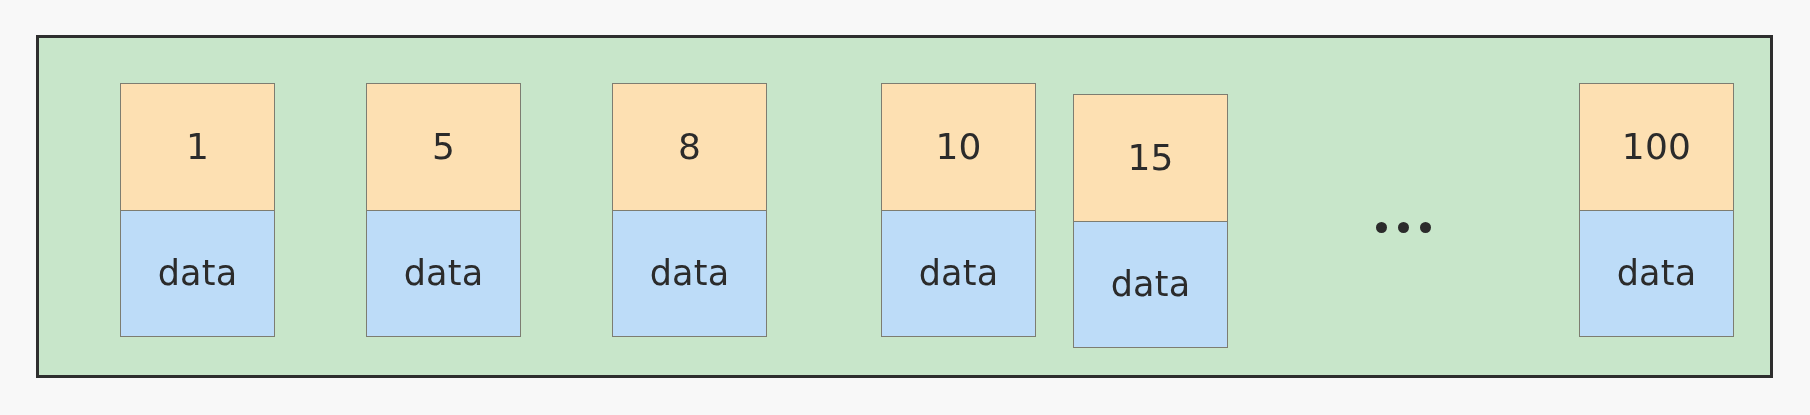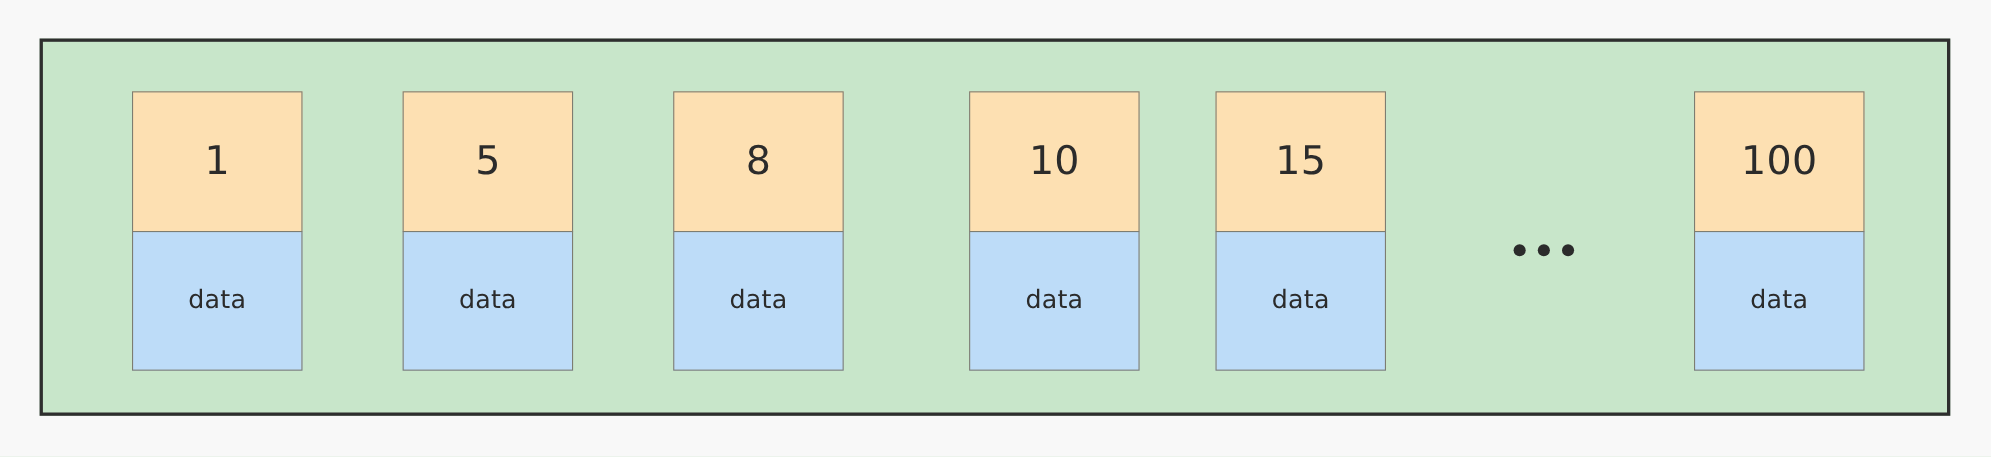--- a/index.html
+++ b/index.html
@@ -58,21 +58,21 @@
 
   .entry-key {
     height: 128px;
     background: #fde0b2;
   }
 
   .entry-value {
     height: 127px;
     margin-top: -1px;
     background: #bddcf8;
-    font-size: 23px;
+    font-size: 35px;
   }
 
   
   #gap-ellipsis {
     position: absolute;
     top: 183px;        
     display: flex;
     align-items: center;
     gap: 11px;
     height: 12px;
@@ -104,30 +104,30 @@
     <div class="entry" style="left: 573px;">
       <div class="entry-key">8</div>
       <div class="entry-value">data</div>
     </div>
 
     <div class="entry" style="left: 842px;">
       <div class="entry-key">10</div>
       <div class="entry-value">data</div>
     </div>
 
-    <div class="entry" style="left: 1066px;">
+    <div class="entry" style="left: 1034px; margin-top: 11px;">
       <div class="entry-key">15</div>
       <div class="entry-value">data</div>
     </div>
 
     <div id="gap-ellipsis" style="left: 1337px;">
       <span class="dot"></span>
       <span class="dot"></span>
       <span class="dot"></span>
     </div>
 
-    <div class="entry" style="left: 1501px;">
+    <div class="entry" style="left: 1540px;">
       <div class="entry-key">100</div>
       <div class="entry-value">data</div>
     </div>
 
   </div>
 </div>
 
 </body></html>

